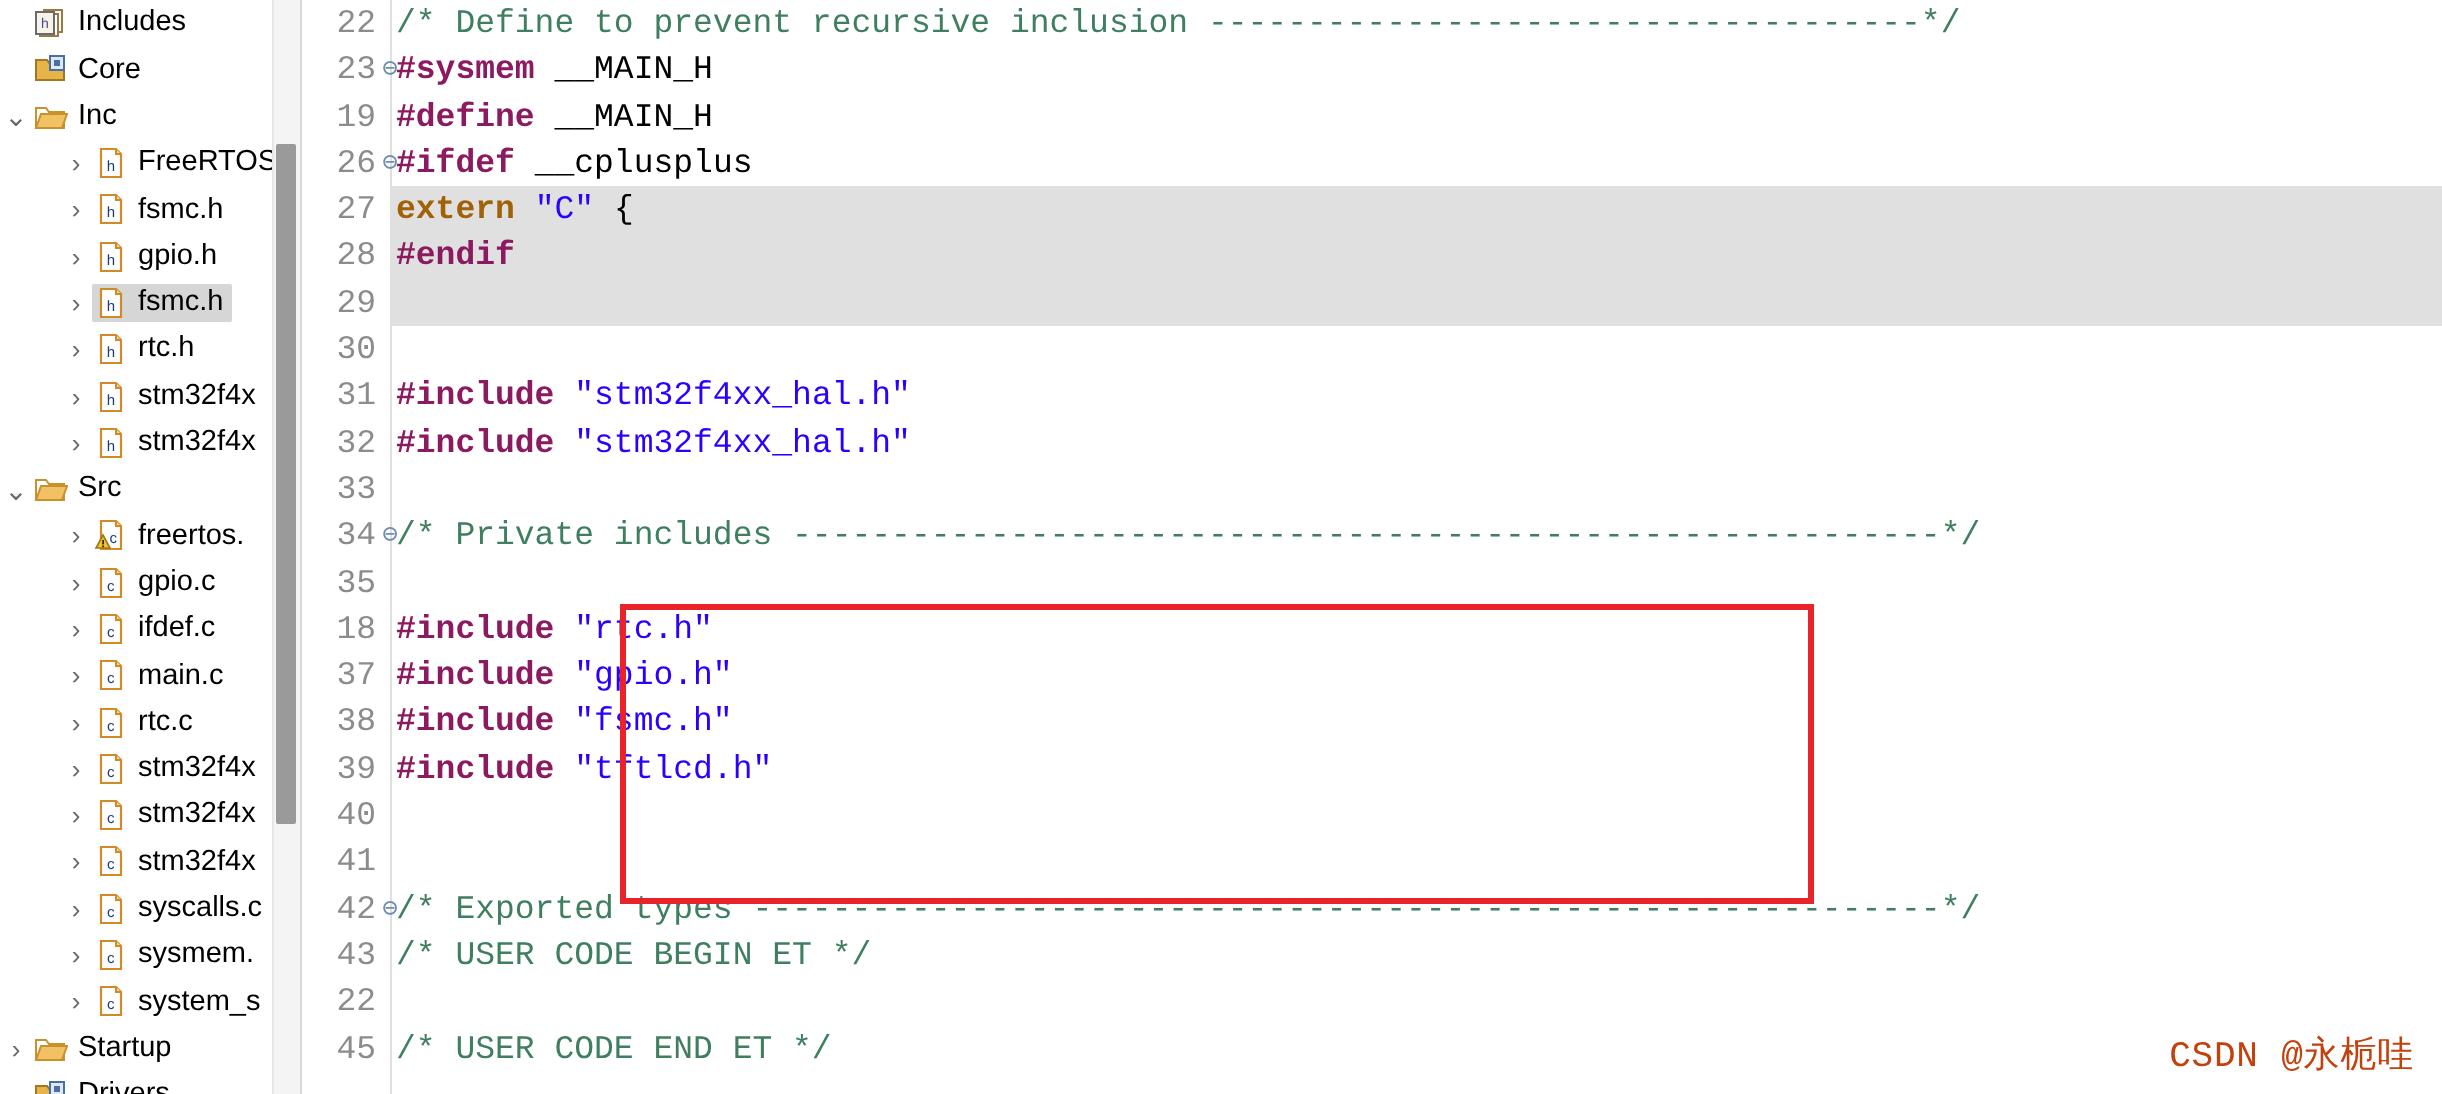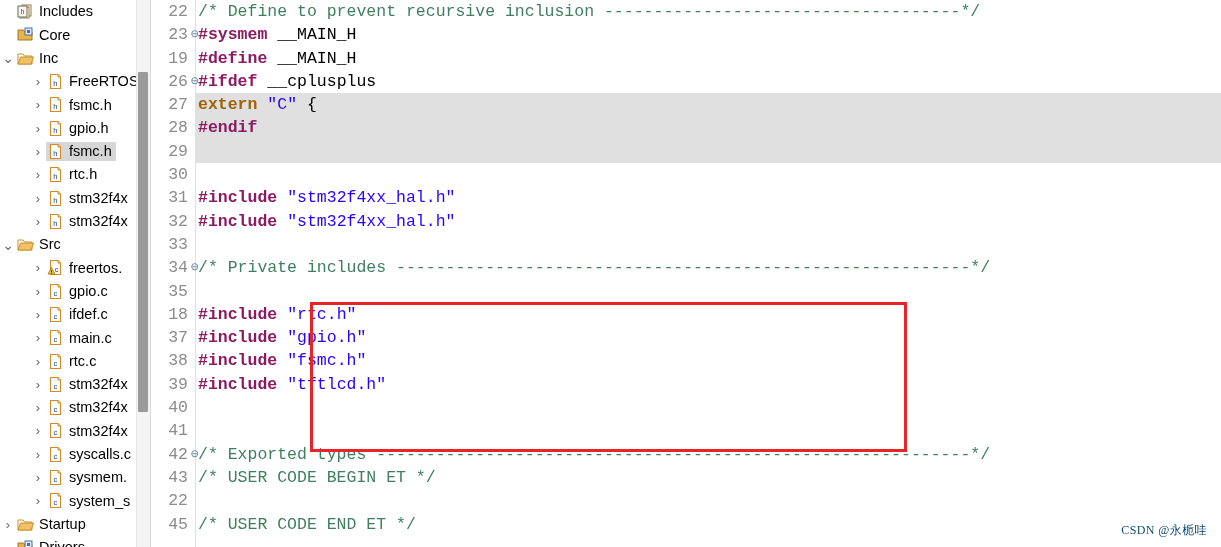--- a/index.html
+++ b/index.html
@@ -165,23 +165,23 @@
     width: 597px; height: 150px;
     border: 3px solid #e8232a;
     box-sizing: border-box;
     pointer-events: none;
   }
 
   
   #watermark {
     position: absolute;
     right: 14px; bottom: 8px;
-    font-size: 12px;
-    color: #0c4a6e;
-    font-family: Liberation Serif, serif;
+    font-size: 18px;
+    color: #c2410c;
+    font-family: Liberation Mono, monospace;
     letter-spacing: 0.4px;
   }
 </style>
 </head>
 <body>
 
 <div id="app">
 
   <div id="explorer">
     <div id="tree">

